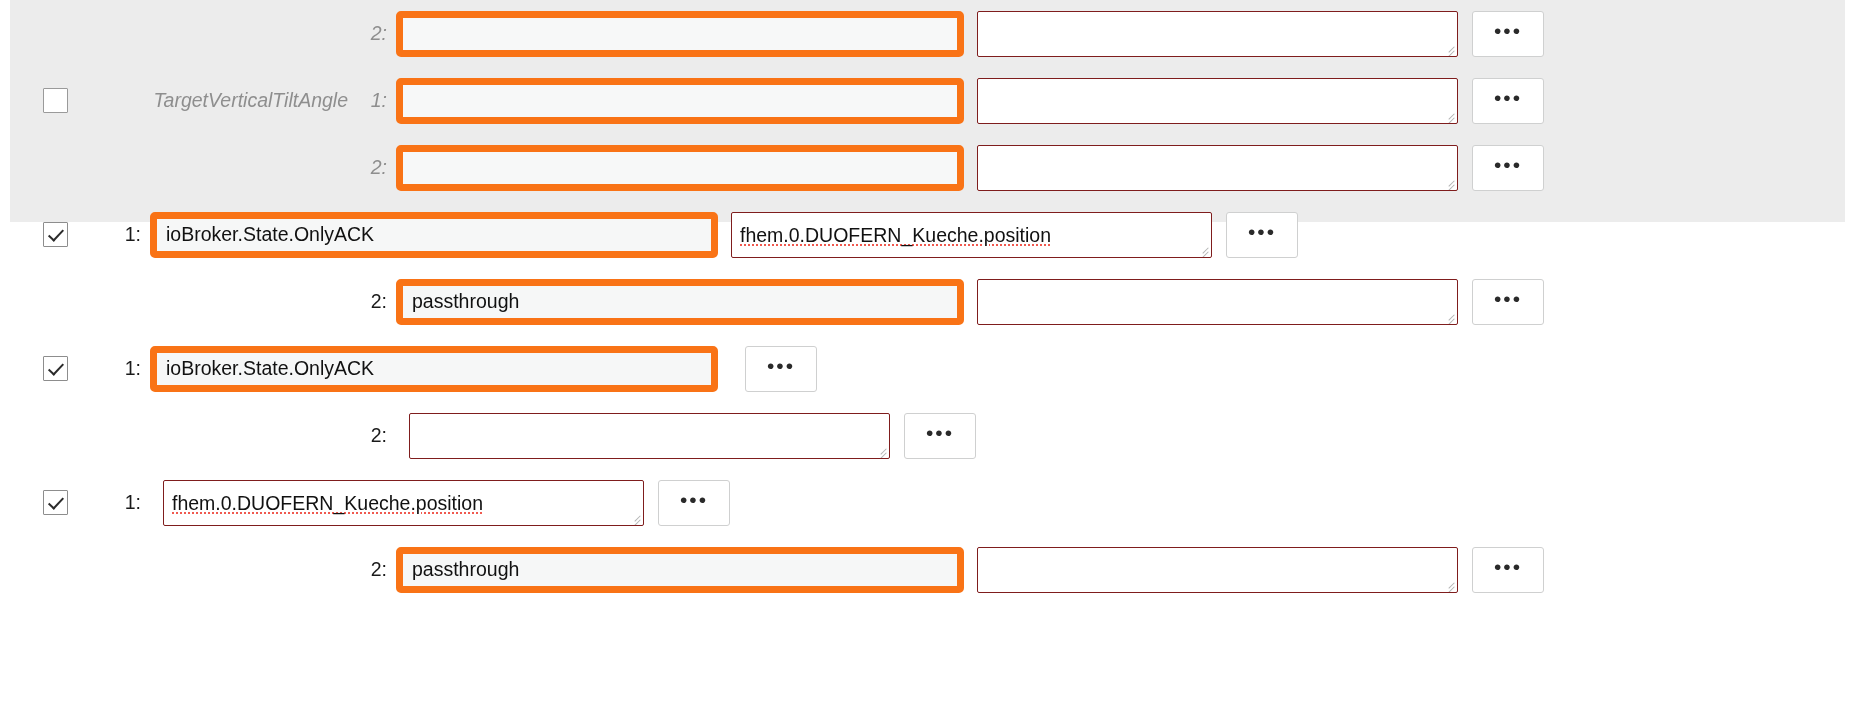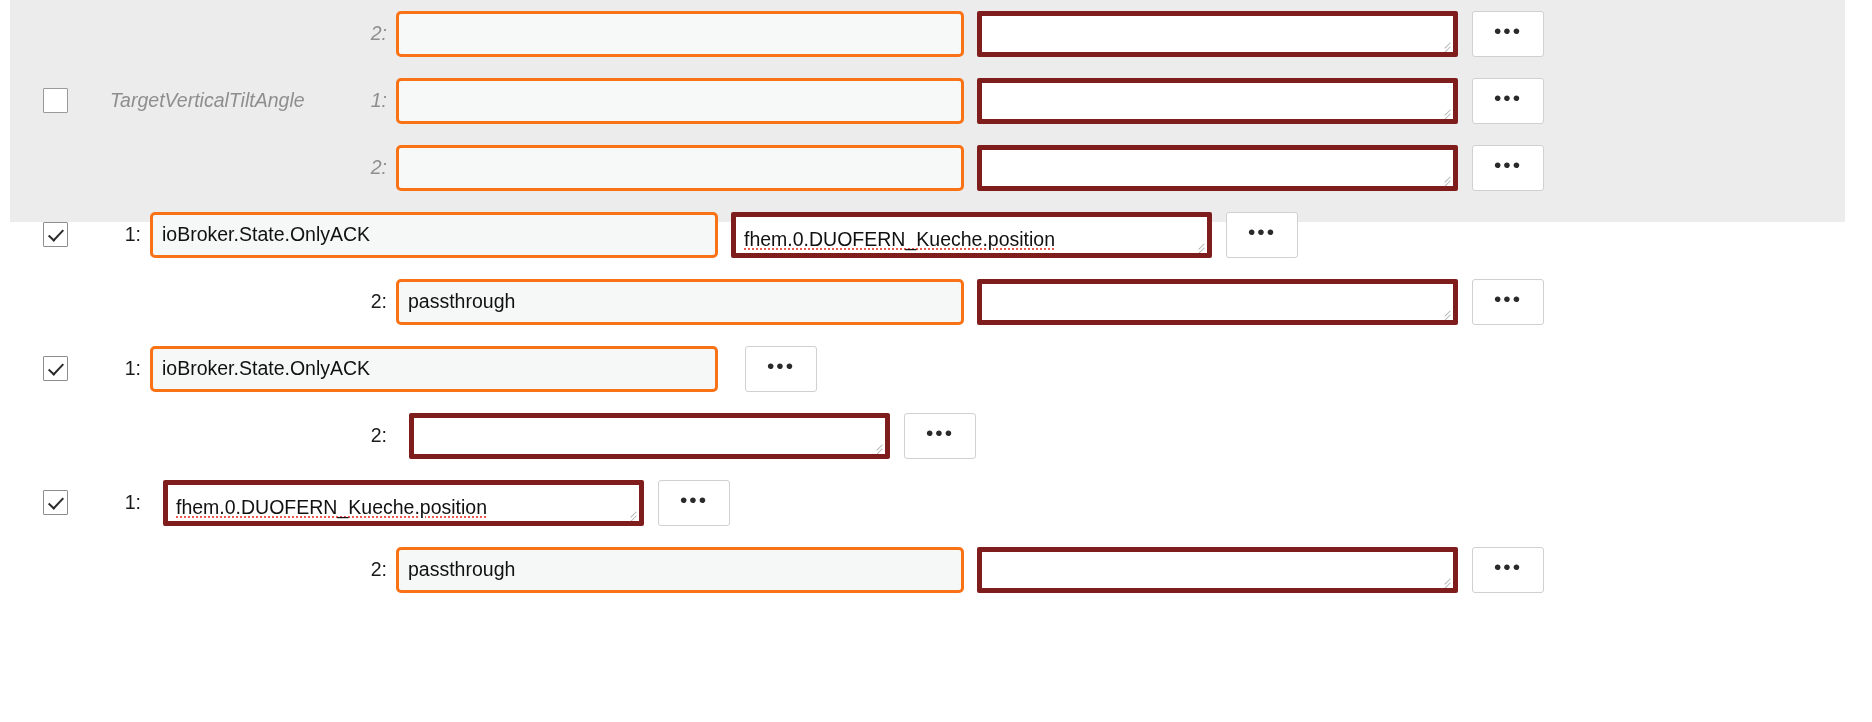--- a/index.html
+++ b/index.html
@@ -50,21 +50,21 @@
   .col-check {
     width: 110px;
     flex: 0 0 110px;
     display: flex;
     justify-content: center;
     align-items: center;
   }
   .col-name {
     width: 246px;
     flex: 0 0 246px;
-    text-align: left;
+    text-align: right;
     padding-right: 8px;
     font-size: 19.5px;
     color: #1a1a1a;
     white-space: nowrap;
     overflow: hidden;
   }
   .col-name.muted {
     color: #8e8e8e;
     font-style: italic;
   }
@@ -117,40 +117,40 @@
     border-width: 0 2.6px 2.6px 0;
     transform: rotate(43deg);
   }
   .cb.disabled { border-color: #9a9a9a; background:#ffffff; }
 
   
   .tinput {
     width: 568px;
     height: 46px;
     background: #f6f7f7;
-    border: 3px solid #f97316;
+    border: 7px solid #f97316;
     border-radius: 5px;
     display: flex;
     align-items: center;
     padding: 0 9px;
     font-size: 19.5px;
     color: #111;
     white-space: nowrap;
     overflow: hidden;
     cursor: text;
   }
   .tinput.empty { background: #f7f8f8; }
 
   
   .ta {
     position: relative;
     width: 481px;
     height: 46px;
     background: #ffffff;
-    border: 5px solid #7f1d1d;
+    border: 1px solid #7f1d1d;
     border-radius: 2px;
     font-size: 19.5px;
     color: #111;
     overflow: hidden;
     cursor: text;
   }
   .ta .ta-text {
     display: block;
     padding: 9px 8px 0 8px;
     white-space: nowrap;

